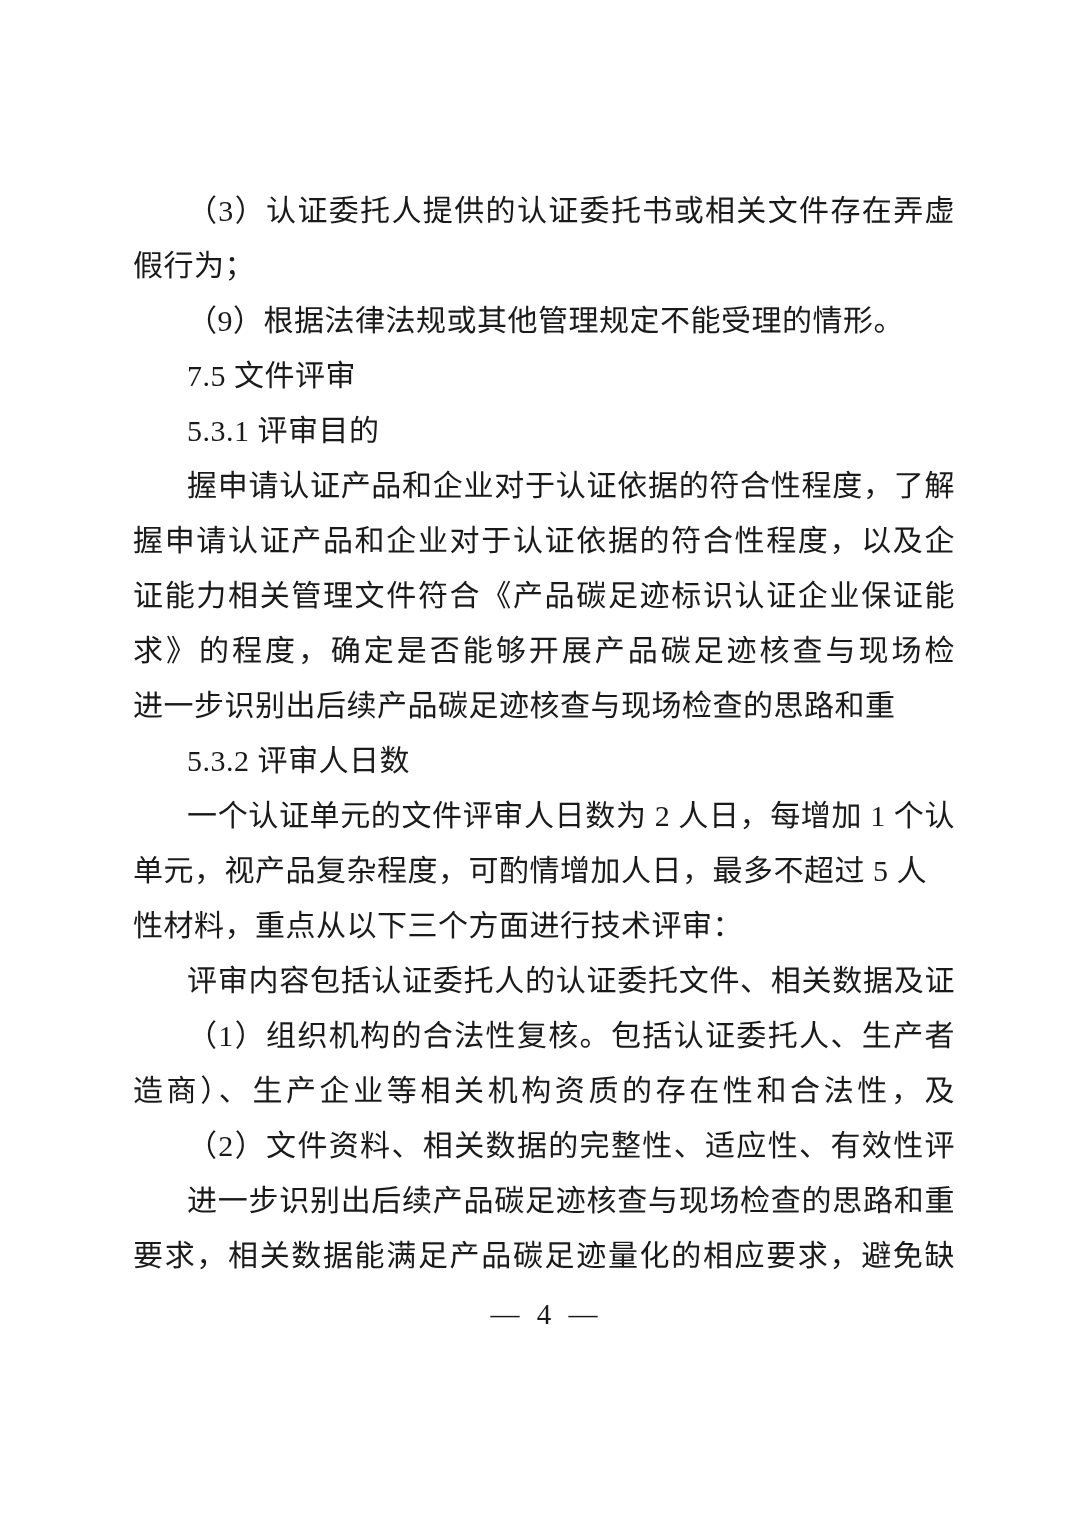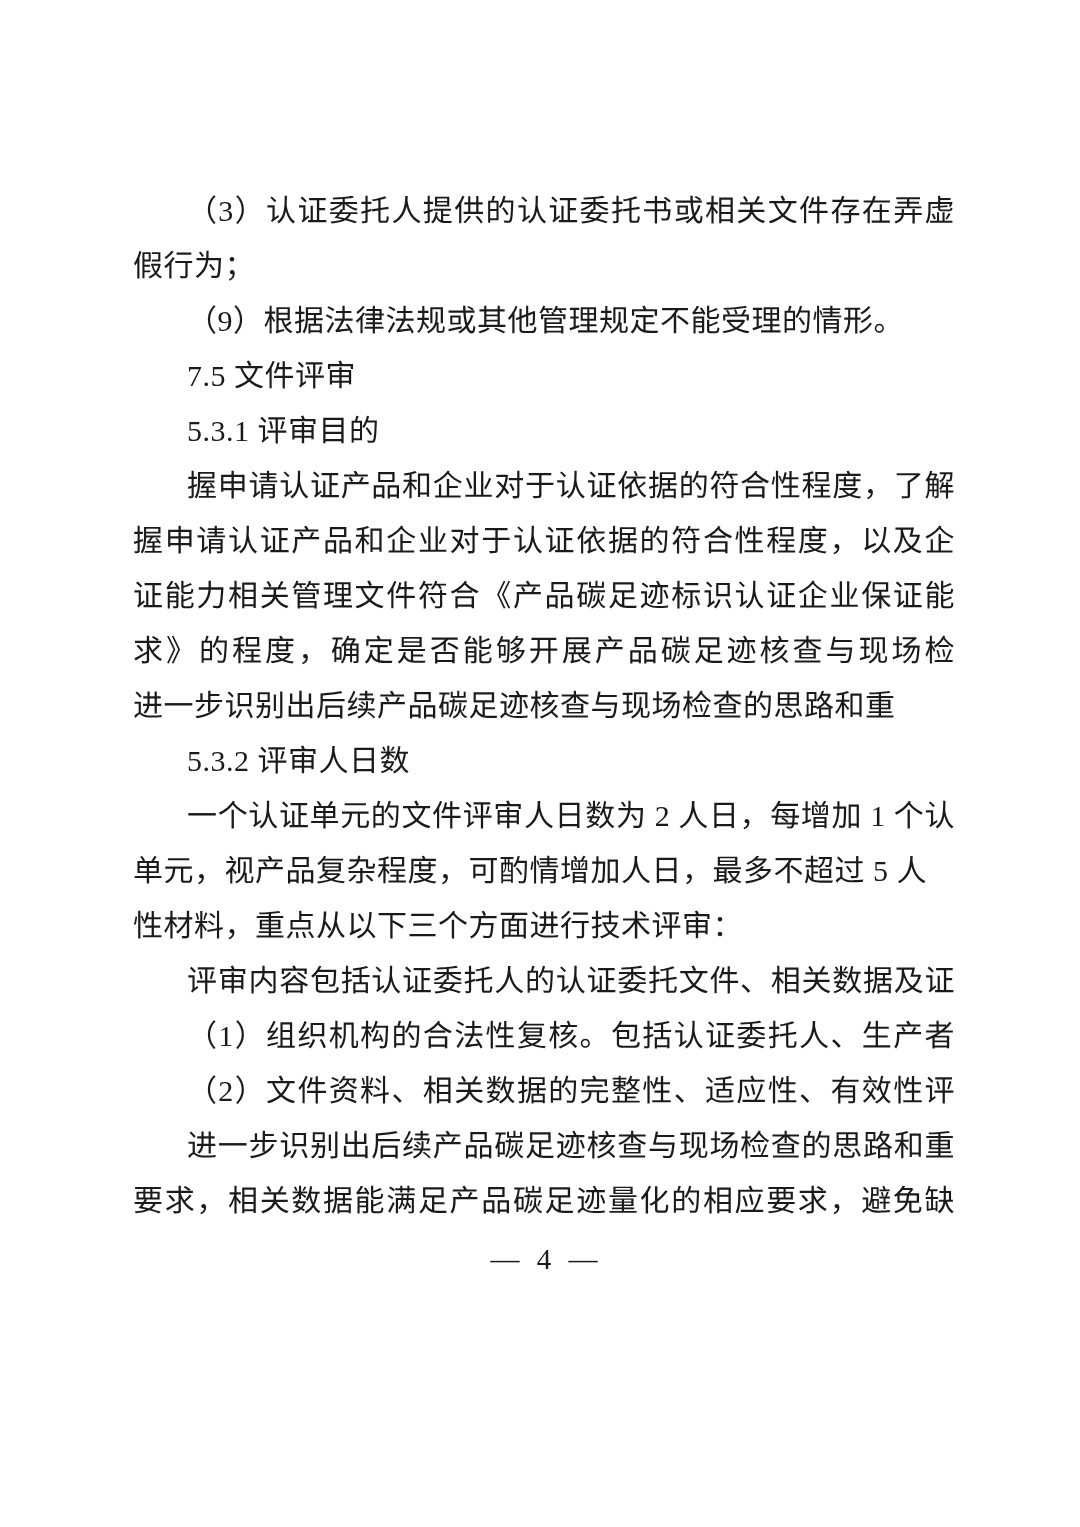--- a/index.html
+++ b/index.html
@@ -84,20 +84,21 @@
       <div class="doc-block">
         <div class="doc-line ind j">一个认证单元的文件评审人日数为 2 人日，每增加 1 个认证</div>
         <div class="doc-line">单元，视产品复杂程度，可酌情增加人日，最多不超过 5 人日。</div>
       </div>
       <div class="doc-block">
         <div class="doc-line">性材料，重点从以下三个方面进行技术评审：</div>
         <div class="doc-line ind j">评审内容包括认证委托人的认证委托文件、相关数据及证实</div>
       </div>
       <div class="doc-block">
         <div class="doc-line ind j">（1）组织机构的合法性复核。包括认证委托人、生产者（制</div>
+        <div class="doc-line j">造商）、生产企业等相关机构资质的存在性和合法性，及</div>
       </div>
       <div class="doc-block">
         <div class="doc-line ind j">（2）文件资料、相关数据的完整性、适应性、有效性评审。</div>
       </div>
       <div class="doc-block">
         <div class="doc-line ind j">进一步识别出后续产品碳足迹核查与现场检查的思路和重点</div>
         <div class="doc-line j">要求，相关数据能满足产品碳足迹量化的相应要求，避免缺项情</div>
       </div>
     </div>
   <div class="page-footer">— 4 —</div>

